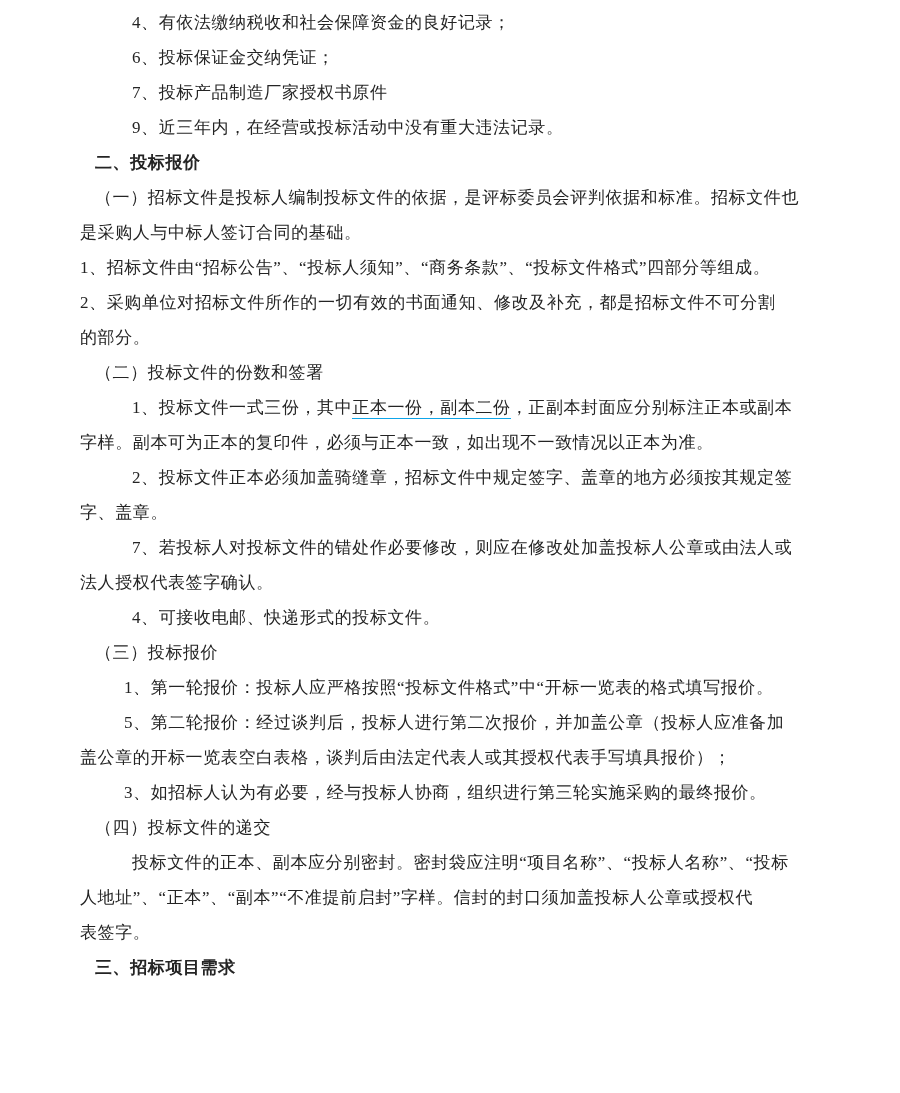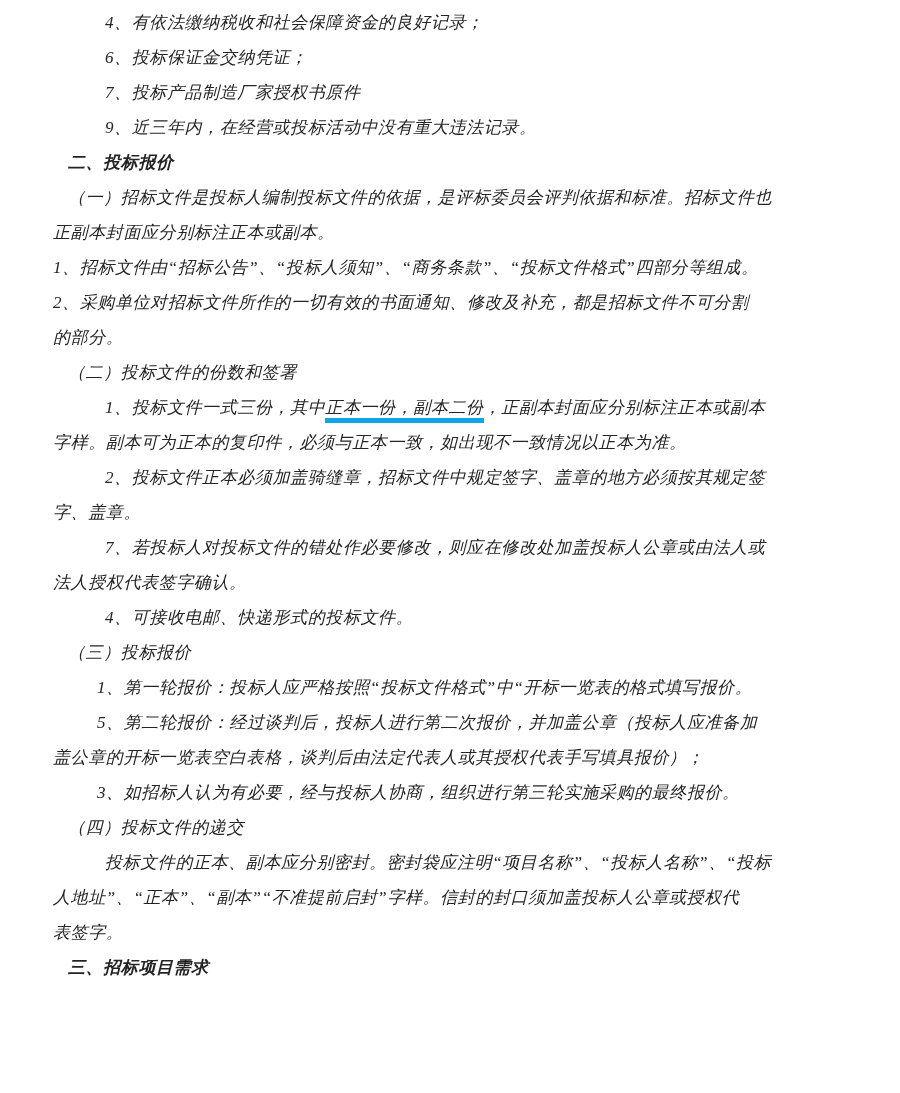--- a/index.html
+++ b/index.html
@@ -8,62 +8,61 @@
     background: #ffffff;
   }
   body {
     width: 900px;
     height: 1093px;
     overflow: hidden;
     color: #242424;
     font-family: "Liberation Serif", "DejaVu Serif", serif;
   }
   .doc {
-    padding: 5px 78px 0 53px;
-    font-style: italic;
+    padding: 5px 78px 0 80px;
   }
   .doc p {
     margin: 0;
     font-size: 17px;
     line-height: 35px;
     letter-spacing: 0.6px;
     white-space: pre-line;
     text-align: justify;
   }
   
   .ind-2 { text-indent: 52px; }   
   .ind-1 { text-indent: 15px; }   
   .ind-15 { text-indent: 44px; }  
   .ind-0 { text-indent: 0; }
   .bold { font-weight: bold; }
   .spaced { letter-spacing: 6px; font-weight: bold; }
   
   .u {
-    border-bottom: 5px solid #0ea5e9;
+    border-bottom: 1px solid #0ea5e9;
     padding-bottom: 1px;
   }
   
   .mt-3  { margin-top: 3px; }
   .mt-5  { margin-top: 5px; }
   .mt-12 { margin-top: 12px; }
   .mt-n7 { margin-top: -7px; }
 </style>
 </head>
 <body>
 
 <div class="doc">
 
   <p class="ind-2">4、有依法缴纳税收和社会保障资金的良好记录；</p>
   <p class="ind-2">6、投标保证金交纳凭证；</p>
   <p class="ind-2">7、投标产品制造厂家授权书原件</p>
   <p class="ind-2">9、近三年内，在经营或投标活动中没有重大违法记录。</p>
 
   <p class="ind-1 bold mt-3">二、投标报价</p>
   <p class="ind-1">（一）招标文件是投标人编制投标文件的依据，是评标委员会评判依据和标准。招标文件也
-正副本封面应分别标注正本或副本。</p>
+是采购人与中标人签订合同的基础。</p>
   <p class="ind-0">1、招标文件由“招标公告”、“投标人须知”、“商务条款”、“投标文件格式”四部分等组成。</p>
   <p class="ind-0">2、采购单位对招标文件所作的一切有效的书面通知、修改及补充，都是招标文件不可分割
 的部分。</p>
 
   <p class="ind-1">（二）投标文件的份数和签署</p>
   <p class="ind-2 mt-3"><span>1、投标文件一式三份，其中</span><span class="u">正本一份，副本二份</span><span>，正副本封面应分别标注正本或副本
 字样。副本可为正本的复印件，必须与正本一致，如出现不一致情况以正本为准。</span></p>
   <p class="ind-2">2、投标文件正本必须加盖骑缝章，招标文件中规定签字、盖章的地方必须按其规定签
 字、盖章。</p>
   <p class="ind-2">7、若投标人对投标文件的错处作必要修改，则应在修改处加盖投标人公章或由法人或

